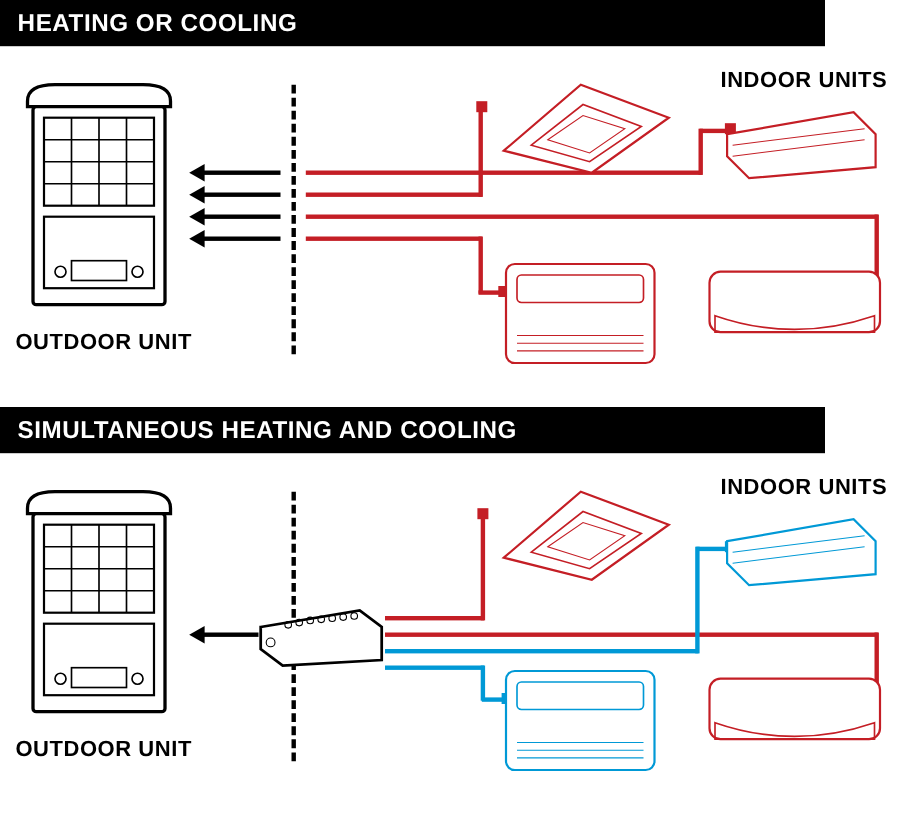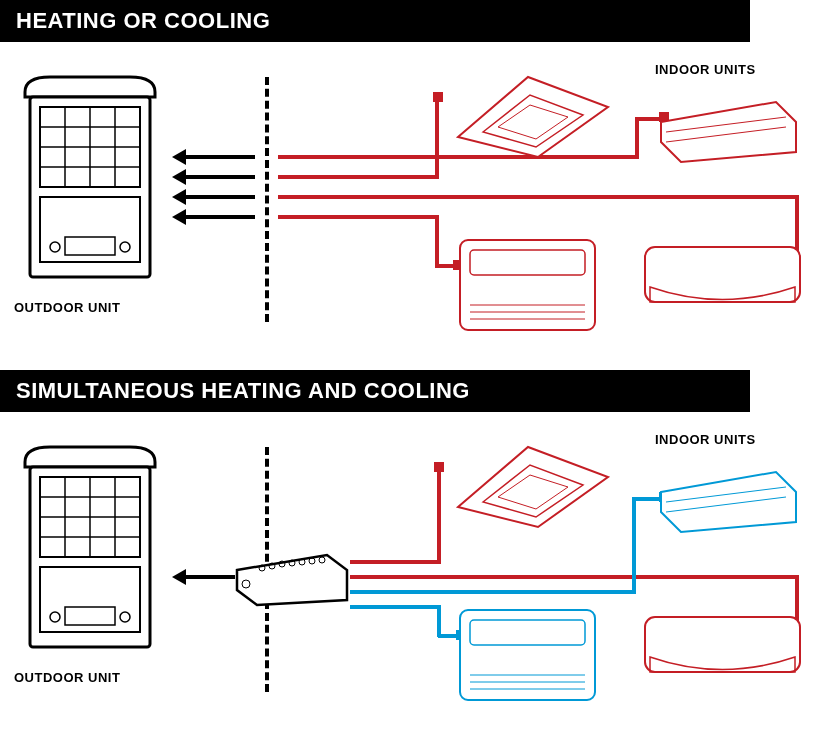--- a/index.html
+++ b/index.html
@@ -25,21 +25,21 @@
     letter-spacing: 0.5px;
   }
   .canvas {
     position: relative;
     width: 100%;
     height: 330px;
   }
   .label {
     position: absolute;
     font-weight: 800;
-    font-size: 13px;
+    font-size: 20px;
     letter-spacing: 0.5px;
   }
   .vert-dash {
     position: absolute;
     border-left: 4px dashed #000;
     height: 245px;
   }
   .pipe {
     position: absolute;
     background: #c41e25;

